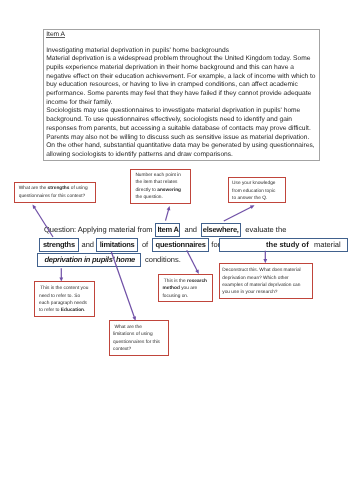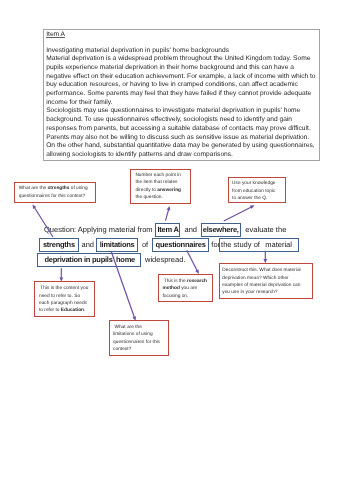--- a/index.html
+++ b/index.html
@@ -24,21 +24,21 @@
   .qline span{font-size:7.53px;}
   #q0{top:0px;padding-left:8px;}
   #q1{top:15px;padding-left:3px;}
   #q2{top:30px;padding-left:0.9px;}
   .bx{display:inline-block;border:1px solid #41618d;padding:0 2.9px 0 2.9px;font-weight:bold;letter-spacing:-0.25px;
       line-height:11.4px;background:#fff;}
   .plain{display:inline-block;line-height:11.4px;}
   .bx.mix{font-weight:normal;padding-left:1.3px;padding-right:6.3px;letter-spacing:0;}
   .bx.mix .bold{letter-spacing:0;margin-left:5.3px;}
   .bx .bold{font-weight:normal;}
-  .bx .reg{font-weight:normal;}
+  .bx .reg{font-weight:bold;margin-left:45px;}
 
   
   .note{position:absolute;border:0.9px solid #c0453b;box-sizing:border-box;background:#fff;
         font-size:4.8px;line-height:7.45px;color:#2b2b2b;padding:2.6px 4px;}
   .note .nb{font-weight:bold;}
   .nline{white-space:nowrap;}
 
   svg.arrows{position:absolute;left:0;top:0;width:353px;height:500px;}
 </style>
 </head>
@@ -51,21 +51,21 @@
       <div id="item-title"><span>Item A</span></div>
       <div class="ipara" id="p1">Investigating material deprivation in pupils' home backgrounds</div>
       <div class="ipara" id="p2">Material deprivation is a widespread problem throughout the United Kingdom today. Some pupils experience material deprivation in their home background and this can have a negative effect on their education achievement. For example, a lack of income with which to buy education resources, or having to live in cramped conditions, can affect academic performance. Some parents may feel that they have failed if they cannot provide adequate income for their family.</div>
       <div class="ipara" id="p3">Sociologists may use questionnaires to investigate material deprivation in pupils' home background. To use questionnaires effectively, sociologists need to identify and gain responses from parents, but accessing a suitable database of contacts may prove difficult. Parents may also not be willing to discuss such as sensitive issue as material deprivation. On the other hand, substantial quantitative data may be generated by using questionnaires, allowing sociologists to identify patterns and draw comparisons.</div>
     </div>
   </div>
 
   <div id="question">
       <div class="qline" id="q0"><span class="plain" style="margin-right: 2.4px;">Question: Applying material from</span><span class="bx" style="padding-left: 1.5px; padding-right: 0.5px;">Item A</span><span class="plain" style="margin-left: 4.3px; margin-right: 3.5px;">and</span><span class="bx" style="padding-left: 1.2px; padding-right: 1.4px;">elsewhere,</span><span class="plain" style="margin-left: 4.3px;">evaluate the</span></div>
       <div class="qline" id="q1"><span class="bx">strengths</span><span class="plain" style="margin-left: 2.7px; margin-right: 1.8px;">and</span><span class="bx">limitations</span><span class="plain" style="margin-left: 3.5px; margin-right: 3.5px;">of</span><span class="bx">questionnaires</span><span class="plain" style="margin-left: 1.9px; margin-right: -1.4px;">for</span><span class="bx mix"><span class="reg">the study of</span><span class="bold">material</span></span></div>
-      <div class="qline" id="q2"><span class="bx" style="padding-left: 6.5px; padding-right: 4.6px;">deprivation in pupils' home</span><span class="plain" style="margin-left: 4.3px;">widespread.</span></div>
+      <div class="qline" id="q2"><span class="bx" style="padding-left: 6.5px; padding-right: 4.6px; font-style: italic;">deprivation in pupils' home</span><span class="plain" style="margin-left: 4.3px;">conditions.</span></div>
     </div>
 
   <div class="note" id="n0" style="left:14.4px;top:182.3px;width:82.1px;height:20.3px;padding:2.0px 0 0 3.4px;">
       <div class="nline"><span>What are the </span><span class="nb">strengths</span><span> of using</span></div>
       <div class="nline"><span>questionnaires for this context?</span></div>
     </div>
   <div class="note" id="n1" style="left:129.6px;top:168.6px;width:61px;height:35.8px;padding:2.3px 0 0 4.8px;">
       <div class="nline"><span>Number each point in</span></div>
       <div class="nline"><span>the item that relates</span></div>
       <div class="nline"><span>directly to </span><span class="nb">answering</span></div>

